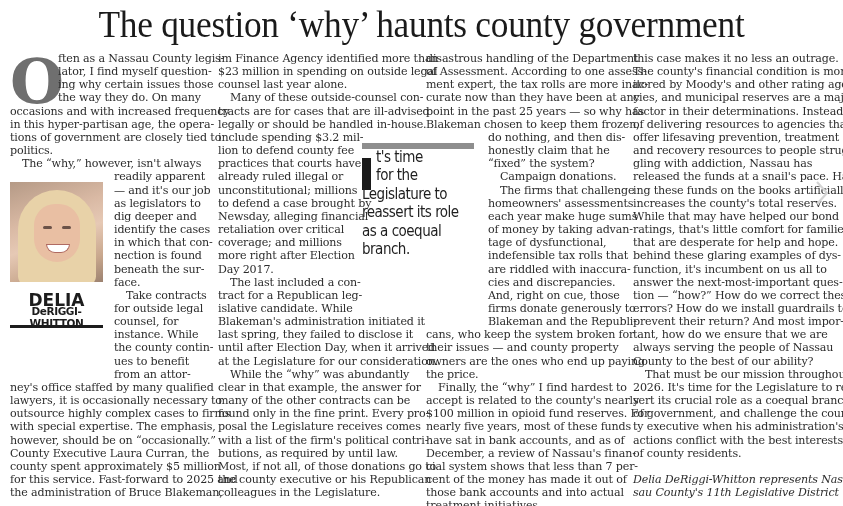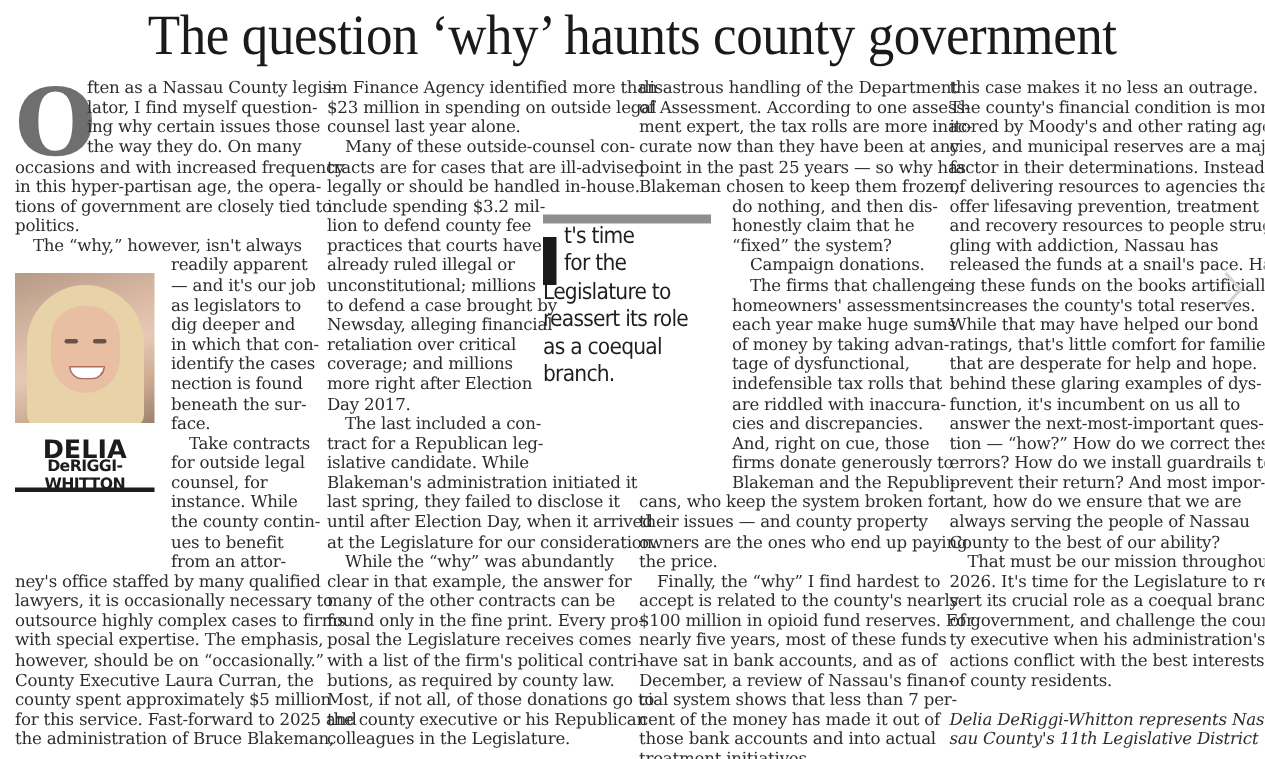--- a/index.html
+++ b/index.html
@@ -82,22 +82,22 @@
   <span class="line" style="padding-left:48px">the way they do. On many</span>
   <span class="line">occasions and with increased frequency</span>
   <span class="line">in this hyper-partisan age, the opera-</span>
   <span class="line">tions of government are closely tied to</span>
   <span class="line">politics.</span>
   <span class="line ind">The “why,” however, isn't always</span>
   <span class="line" style="padding-left:104px">readily apparent</span>
   <span class="line" style="padding-left:104px">— and it's our job</span>
   <span class="line" style="padding-left:104px">as legislators to</span>
   <span class="line" style="padding-left:104px">dig deeper and</span>
+  <span class="line" style="padding-left:104px">identify the cases</span>
   <span class="line" style="padding-left:104px">in which that con-</span>
-  <span class="line" style="padding-left:104px">identify the cases</span>
   <span class="line" style="padding-left:104px">nection is found</span>
   <span class="line" style="padding-left:104px">beneath the sur-</span>
   <span class="line" style="padding-left:104px">face.</span>
   <span class="line" style="padding-left:116px">Take contracts</span>
   <span class="line" style="padding-left:104px">for outside legal</span>
   <span class="line" style="padding-left:104px">counsel, for</span>
   <span class="line" style="padding-left:104px">instance. While</span>
   <span class="line" style="padding-left:104px">the county contin-</span>
   <span class="line" style="padding-left:104px">ues to benefit</span>
   <span class="line" style="padding-left:104px">from an attor-</span>
@@ -137,21 +137,21 @@
   <span class="line">Blakeman's administration initiated it</span>
   <span class="line">last spring, they failed to disclose it</span>
   <span class="line">until after Election Day, when it arrived</span>
   <span class="line">at the Legislature for our consideration.</span>
   <span class="line ind">While the “why” was abundantly</span>
   <span class="line">clear in that example, the answer for</span>
   <span class="line">many of the other contracts can be</span>
   <span class="line">found only in the fine print. Every pro-</span>
   <span class="line">posal the Legislature receives comes</span>
   <span class="line">with a list of the firm's political contri-</span>
-  <span class="line">butions, as required by county law.</span>
+  <span class="line">butions, as required by until law.</span>
   <span class="line">Most, if not all, of those donations go to</span>
   <span class="line">the county executive or his Republican</span>
   <span class="line">colleagues in the Legislature.</span>
 
 </div>
 
 <div class="pull-rule"></div>
 <div class="pull-bar"></div>
 <div class="pull-quote">
   <span class="line first">t's time</span>

